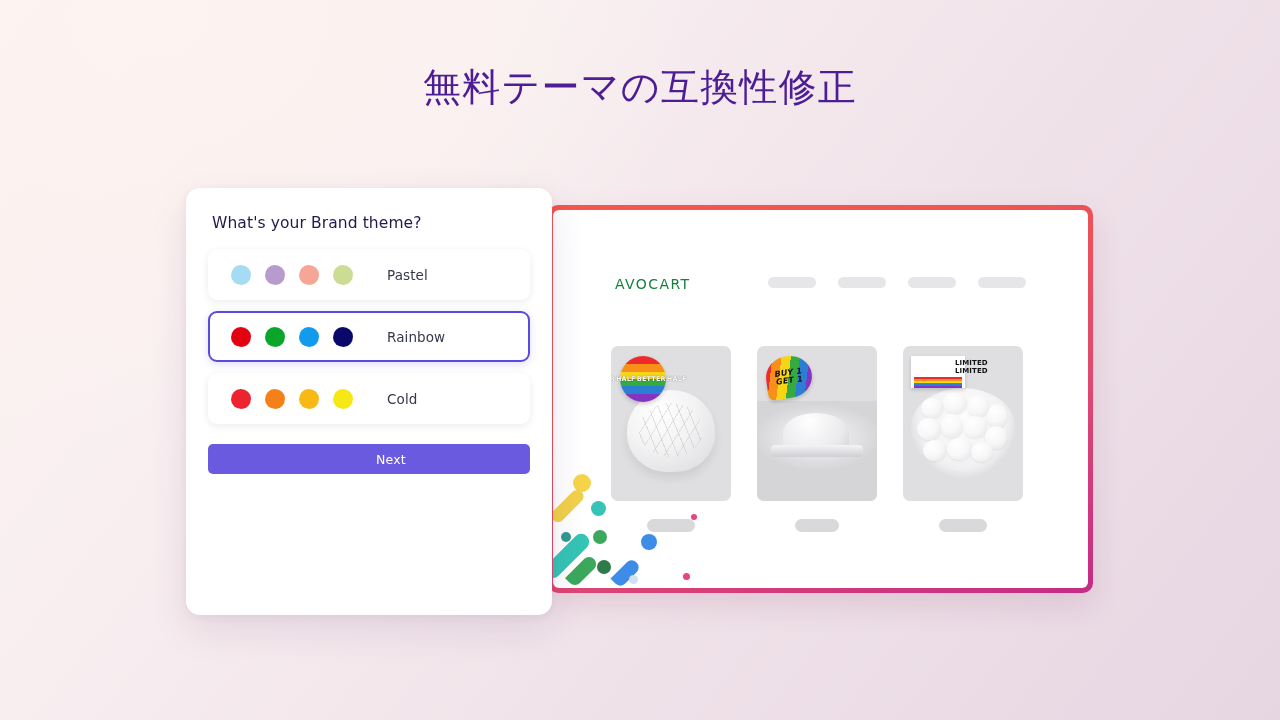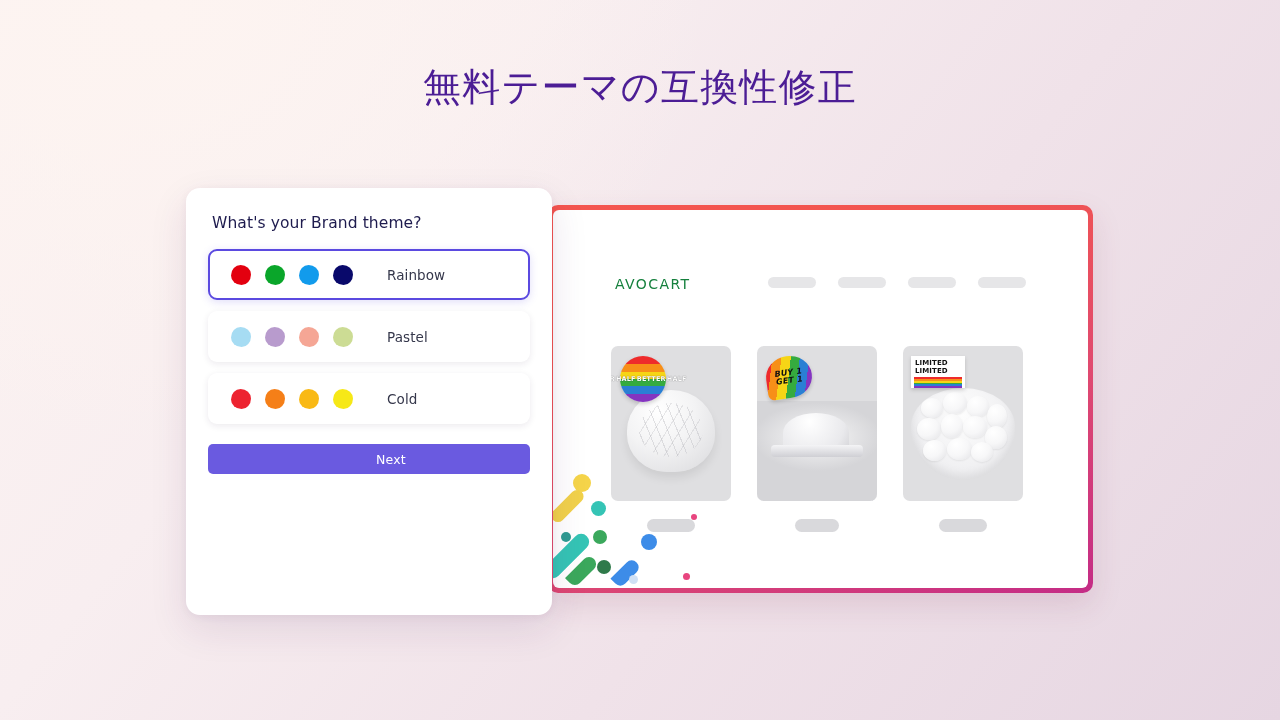--- a/index.html
+++ b/index.html
@@ -242,20 +242,21 @@
   }
   .badge-limited .lim-text {
     font-family: "DejaVu Sans", "Liberation Sans", sans-serif;
     font-size: 7px;
     font-weight: 700;
     color: #111111;
     line-height: 1.15;
     letter-spacing: 0.1px;
     text-align: left;
     padding-left: 1px;
+    margin-left: 40px;
   }
   .badge-limited .lim-stripes {
     margin-top: 2px;
     height: 11px;
     background: linear-gradient(180deg,
       #ee2b2b 0%, #ee2b2b 17%,
       #f78f18 17%, #f78f18 34%,
       #f6d516 34%, #f6d516 51%,
       #35ab3f 51%, #35ab3f 68%,
       #2a7fd4 68%, #2a7fd4 85%,
@@ -434,42 +435,42 @@
 
   </div>
 </div>
 
 <div class="theme-card">
 
   <div class="card-heading">What's your Brand theme?</div>
 
   <div class="theme-list">
 
+    <div class="theme-option">
+      <div class="swatches">
+        <div class="swatch" style="background:#a6dcf3"></div>
+        <div class="swatch" style="background:#b89bcd"></div>
+        <div class="swatch" style="background:#f5a695"></div>
+        <div class="swatch" style="background:#ccdc94"></div>
+      </div>
+      <div class="theme-label">Pastel</div>
+    </div>
+
     <div class="theme-option selected">
       <div class="swatches">
         <div class="swatch" style="background:#e3000f"></div>
         <div class="swatch" style="background:#0aa62a"></div>
         <div class="swatch" style="background:#129bec"></div>
         <div class="swatch" style="background:#09096b"></div>
       </div>
       <div class="theme-label">Rainbow</div>
     </div>
 
     <div class="theme-option">
       <div class="swatches">
-        <div class="swatch" style="background:#a6dcf3"></div>
-        <div class="swatch" style="background:#b89bcd"></div>
-        <div class="swatch" style="background:#f5a695"></div>
-        <div class="swatch" style="background:#ccdc94"></div>
-      </div>
-      <div class="theme-label">Pastel</div>
-    </div>
-
-    <div class="theme-option">
-      <div class="swatches">
         <div class="swatch" style="background:#ed2330"></div>
         <div class="swatch" style="background:#f57f18"></div>
         <div class="swatch" style="background:#f9b915"></div>
         <div class="swatch" style="background:#f6e817"></div>
       </div>
       <div class="theme-label">Cold</div>
     </div>
 
 
   </div>

